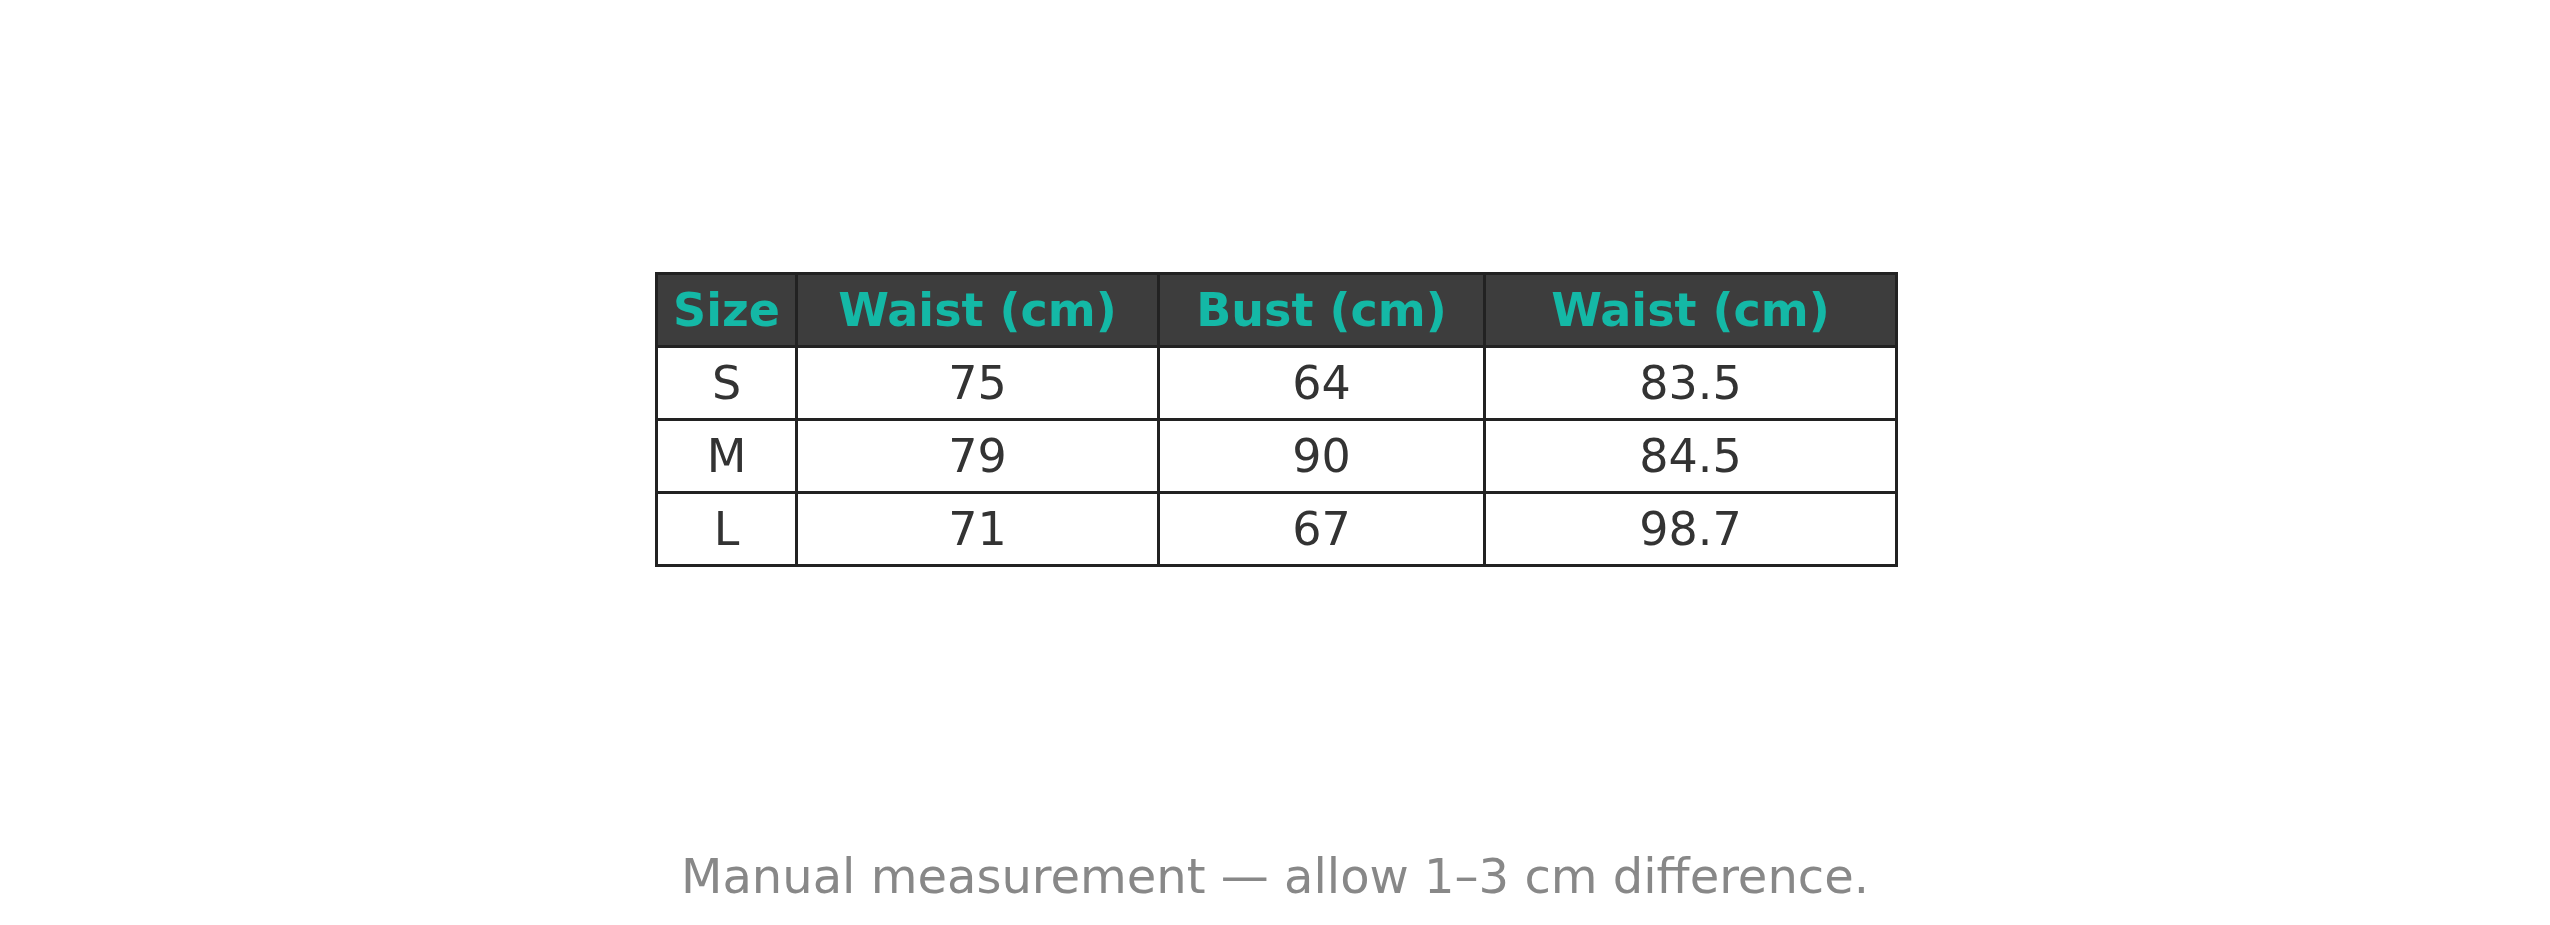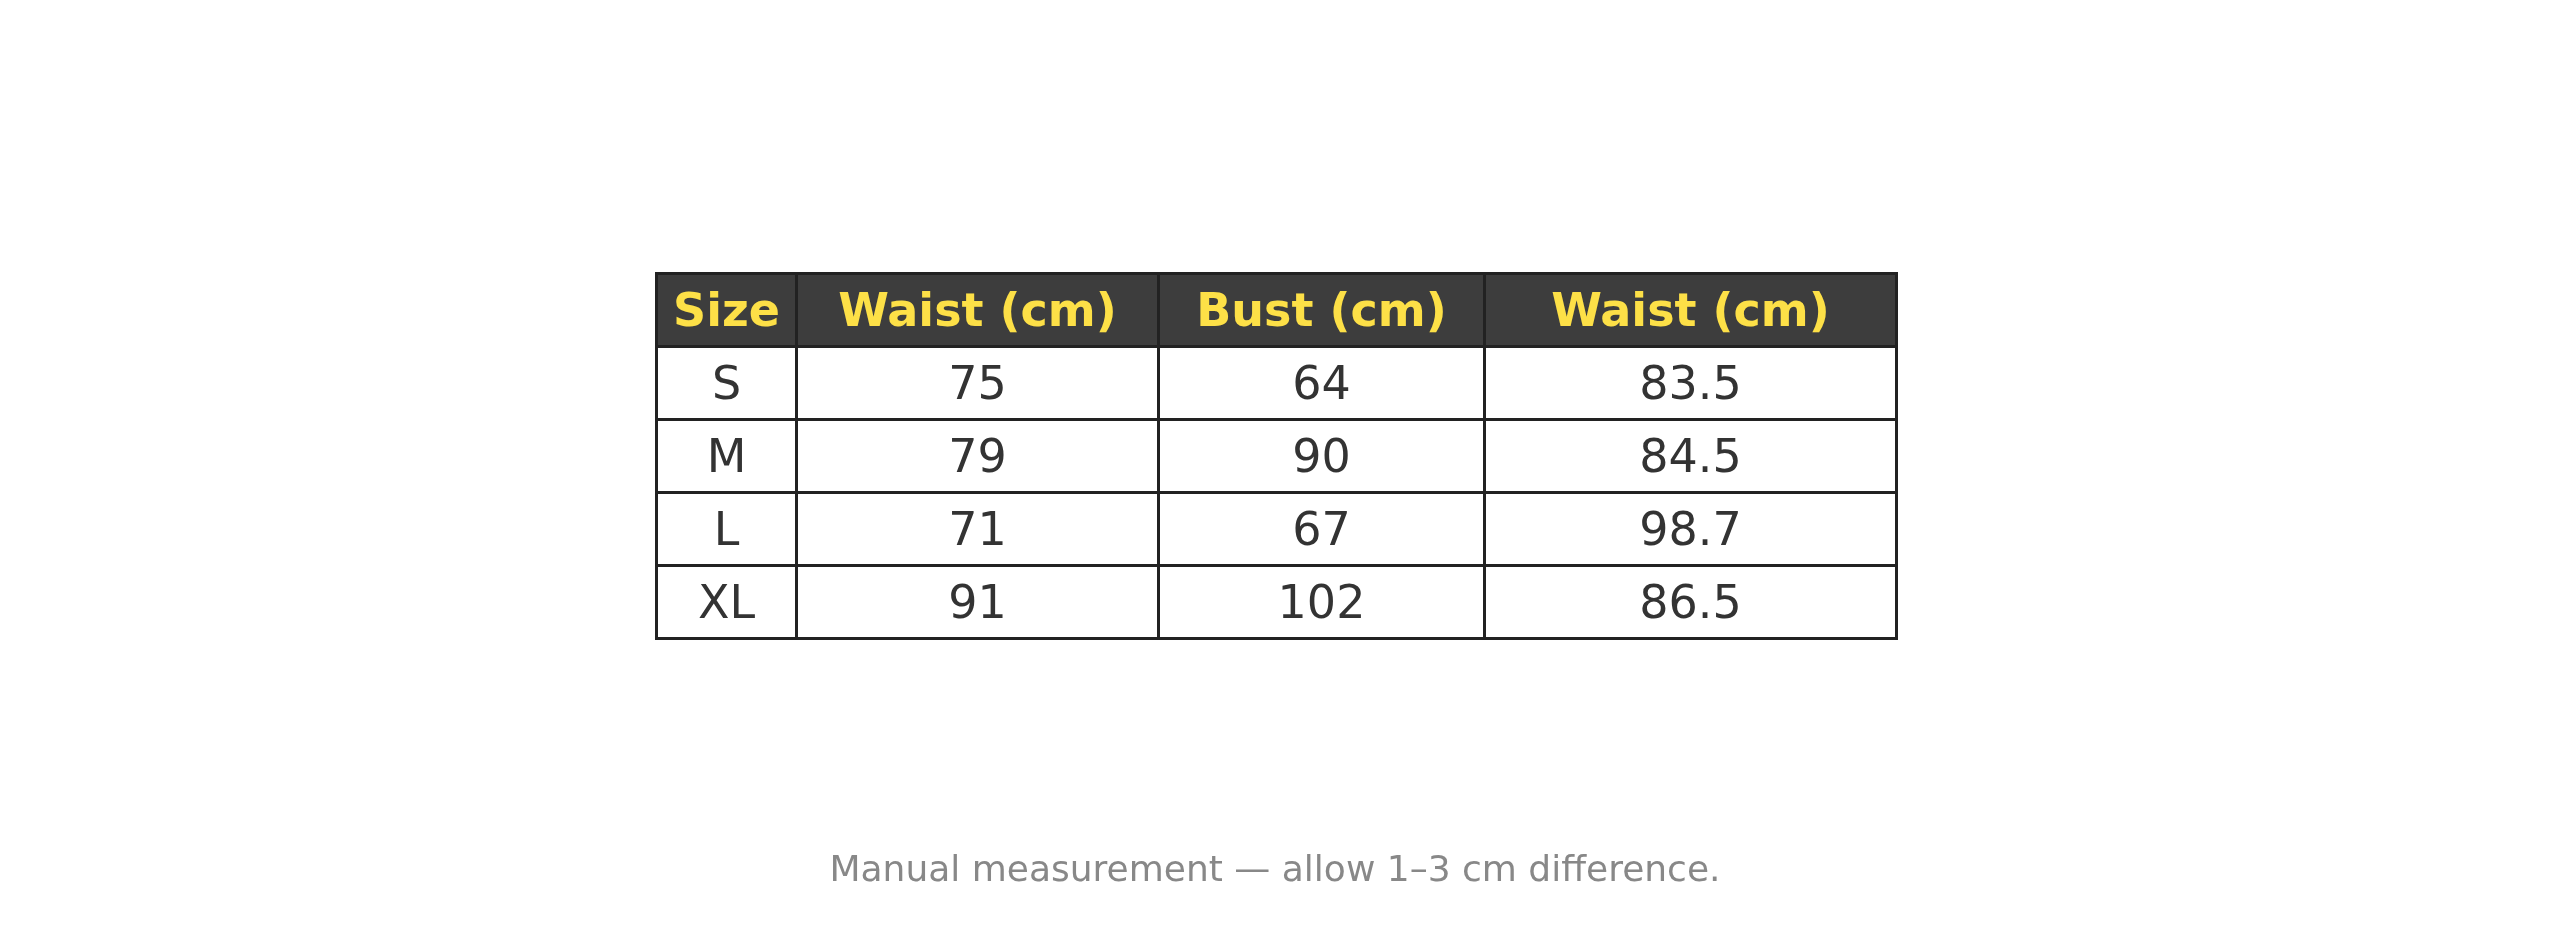--- a/index.html
+++ b/index.html
@@ -27,38 +27,38 @@
     border: 3px solid #222222;
     height: 70px;
     padding: 0 8px;
     text-align: center;
     vertical-align: middle;
     overflow: hidden;
     white-space: nowrap;
   }
   .size-table th {
     background: #3d3d3d;
-    color: #fde047;
+    color: #14b8a6;
     font-size: 46px;
     font-weight: bold;
   }
   .size-table td {
     background: #ffffff;
     color: #333333;
     font-size: 46px;
     font-weight: normal;
   }
   .note {
     position: absolute;
     left: 0;
     top: 848px;
     width: 2550px;
     text-align: center;
     color: #888888;
-    font-size: 36px;
+    font-size: 48px;
     font-weight: normal;
   }
 </style>
 </head>
 <body>
 
 <table class="size-table">
   <colgroup>
     <col style="width:140px">
     <col style="width:362px">
@@ -85,22 +85,16 @@
       <td>79</td>
       <td>90</td>
       <td>84.5</td>
     </tr>
     <tr>
       <td>L</td>
       <td>71</td>
       <td>67</td>
       <td>98.7</td>
     </tr>
-    <tr>
-      <td>XL</td>
-      <td>91</td>
-      <td>102</td>
-      <td>86.5</td>
-    </tr>
   </tbody>
 </table>
 
 <div class="note">Manual measurement — allow 1–3 cm difference.</div>
 
 </body></html>

